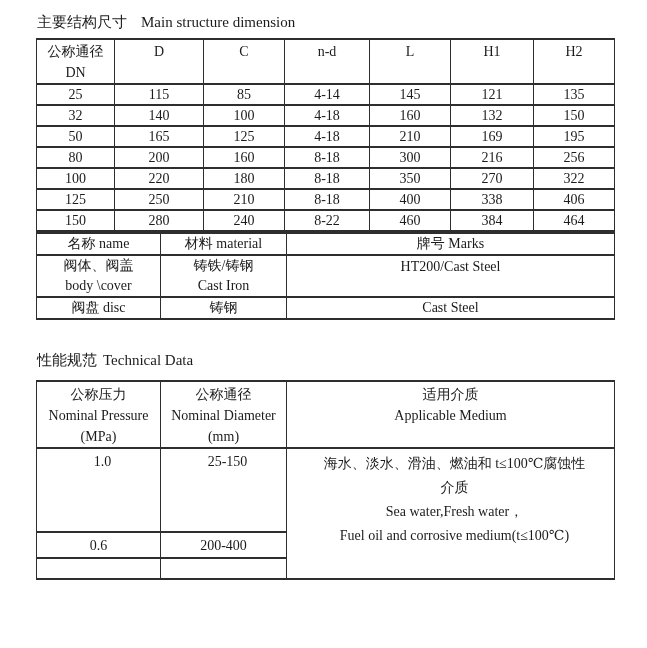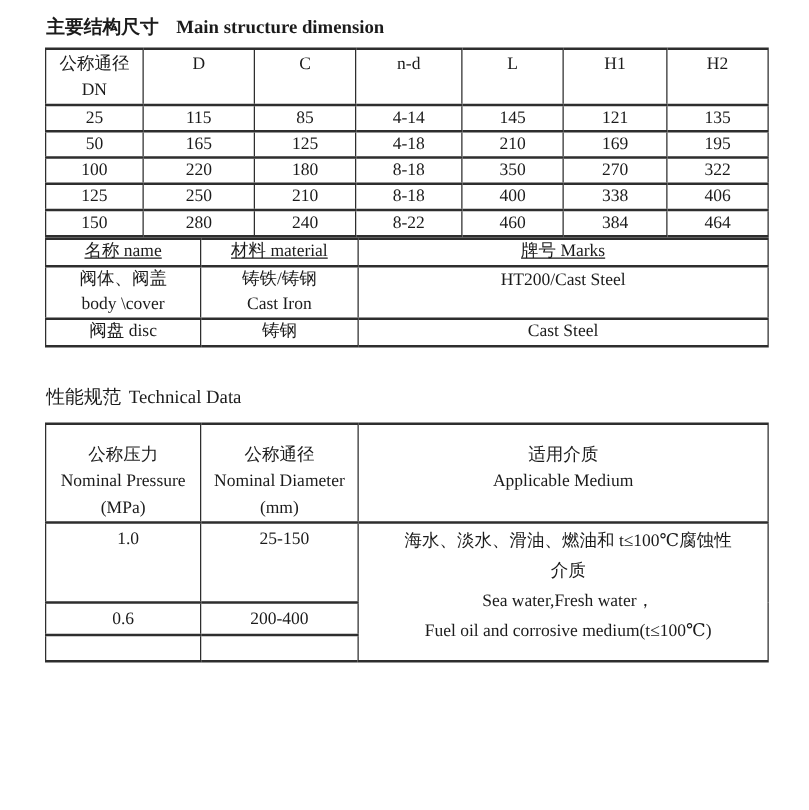--- a/index.html
+++ b/index.html
@@ -11,21 +11,21 @@
     font-family: "Liberation Serif", "DejaVu Serif", serif;
     overflow: hidden;
   }
   .page { padding: 13px 33px 0 36px; }
 
   .sec-title {
     font-size: 15px;
     line-height: 19px;
     white-space: nowrap;
   }
-  .sec-title.first { margin: 0 0 6px 1px; font-weight: bold; }
+  .sec-title.first { margin: 0 0 6px 1px; }
   .sec-title.second { margin: 19px 0 8px 1px; }
   .sec-title.third { margin: 31px 0 10px 1px; }
   .gap-lg { margin-left: 14px; }
   .gap-md { margin-left: 10px; }
   .gap-sm { margin-left: 6px; }
 
   table {
     border-collapse: collapse;
     table-layout: fixed;
     width: 578px;
@@ -39,30 +39,30 @@
     text-align: center;
     padding: 0 3px;
     overflow: hidden;
   }
 
   
   .t1 th { height: 42px; vertical-align: top; line-height: 21px; padding-top: 1px; }
   .t1 td { height: 21px; line-height: 19px; }
 
   
-  .t2 th { height: 22px; line-height: 20px; text-decoration: underline; }
+  .t2 th { height: 22px; line-height: 20px; }
   .t2 td { height: 21px; line-height: 20px; }
   .t2 .tall { height: 40px; }
   .t2 .vtop { vertical-align: top; padding-top: 1px; }
   .t2 .two-line div { line-height: 20px; }
 
   
-  .t3 th { height: 56px; vertical-align: top; line-height: 21px; padding-top: 14px; }
+  .t3 th { height: 56px; vertical-align: top; line-height: 21px; padding-top: 2px; }
   .t3 td { vertical-align: top; line-height: 22px; padding-top: 2px; }
-  .t3 .row-p10 td { height: 64px; padding-left: 11px; }
+  .t3 .row-p10 td { height: 84px; padding-left: 11px; }
   .t3 .row-p06 td { height: 26px; margin-top: 28px; }
   .t3 .row-empty td { height: 21px; }
   .t3 .medium-cell { line-height: 24px; padding-top: 3px; }
 </style>
 </head>
 <body>
 
 <div class="page">
 
   <div class="sec-title first">
@@ -97,27 +97,45 @@
         <tr>
           <td>25</td>
           <td>115</td>
           <td>85</td>
           <td>4-14</td>
           <td>145</td>
           <td>121</td>
           <td>135</td>
         </tr>
         <tr>
+          <td>32</td>
+          <td>140</td>
+          <td>100</td>
+          <td>4-18</td>
+          <td>160</td>
+          <td>132</td>
+          <td>150</td>
+        </tr>
+        <tr>
           <td>50</td>
           <td>165</td>
           <td>125</td>
           <td>4-18</td>
           <td>210</td>
           <td>169</td>
           <td>195</td>
+        </tr>
+        <tr>
+          <td>80</td>
+          <td>200</td>
+          <td>160</td>
+          <td>8-18</td>
+          <td>300</td>
+          <td>216</td>
+          <td>256</td>
         </tr>
         <tr>
           <td>100</td>
           <td>220</td>
           <td>180</td>
           <td>8-18</td>
           <td>350</td>
           <td>270</td>
           <td>322</td>
         </tr>

